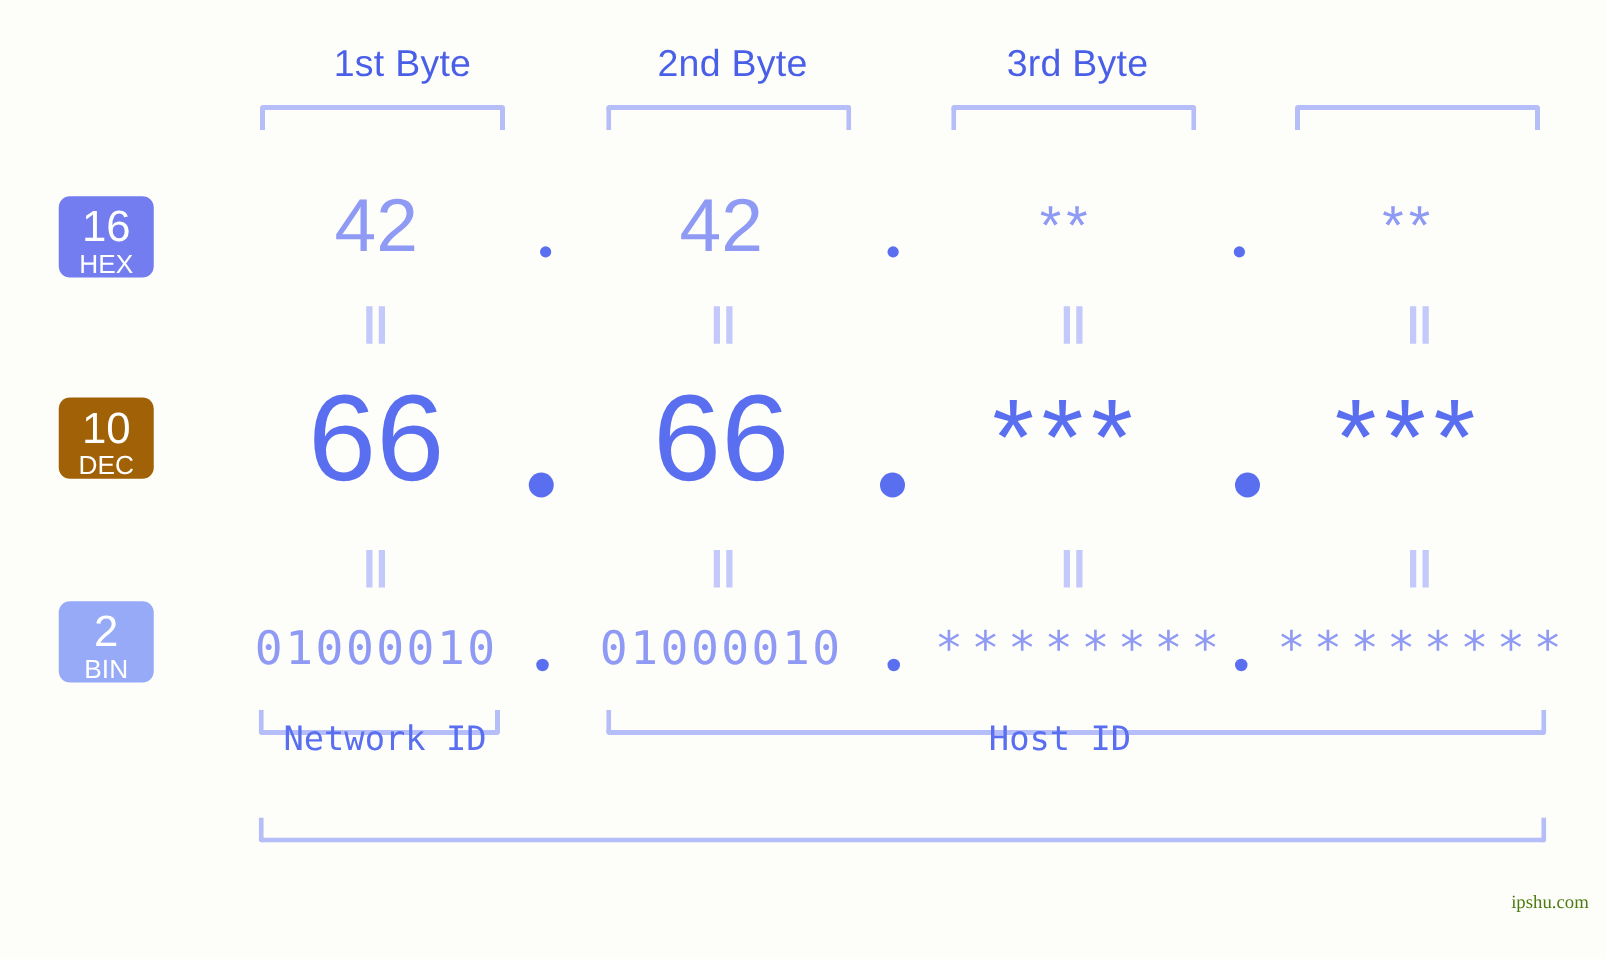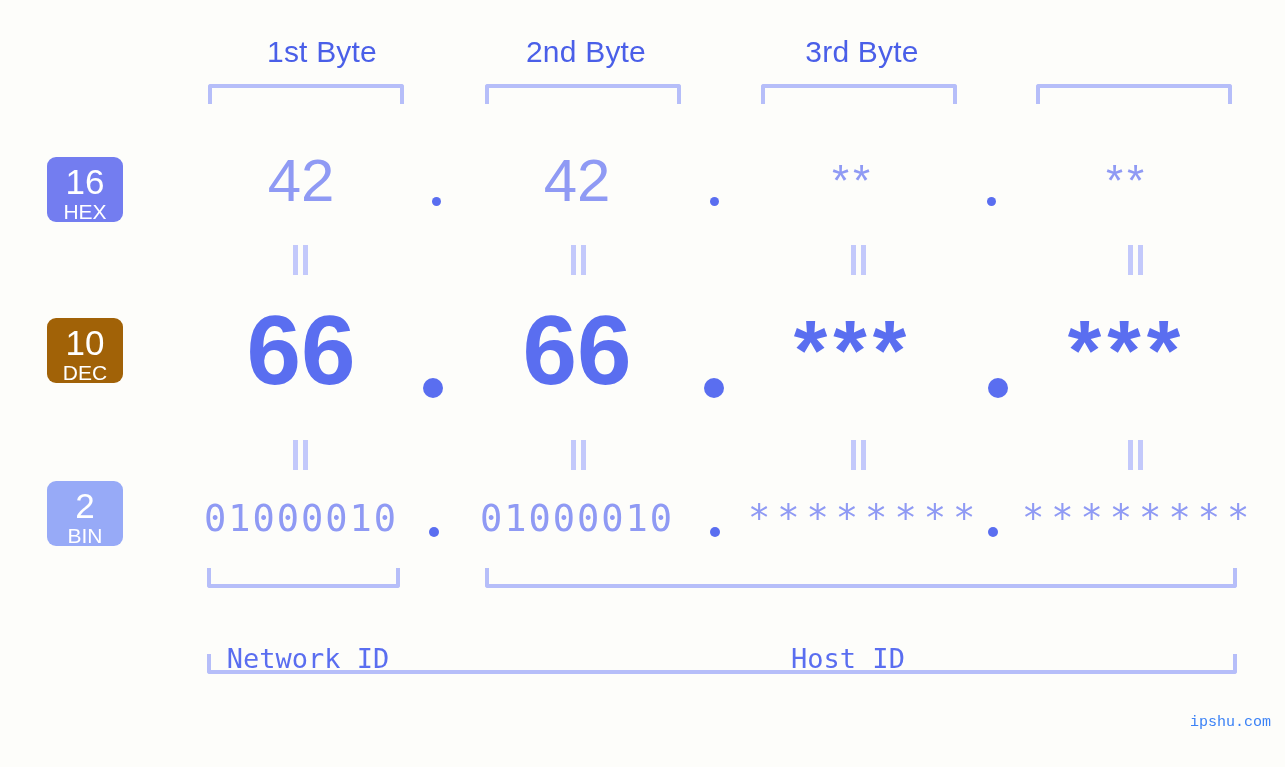--- a/index.html
+++ b/index.html
@@ -103,21 +103,20 @@
     color: #8f9af4;
   }
   .row-hex .cell.stars { font-size: 44px; letter-spacing: 4px; }
 
   .row-dec .cell {
     top: 295px;
     height: 110px;
     line-height: 110px;
     font-size: 98px;
     color: #5a6ef0;
-    font-weight: bold;
   }
   .row-dec .cell.stars { font-size: 86px; letter-spacing: 6px; }
 
   .row-bin .cell {
     top: 490px;
     height: 58px;
     line-height: 58px;
     font-size: 37px;
     color: #8f9af4;
     font-family: "DejaVu Sans Mono", monospace;
@@ -148,21 +147,21 @@
     height: 30px;
     background: #c3c9fb;
     display: block;
   }
   .eqsep i.a { left: 1px; }
   .eqsep i.b { left: 11px; }
 
   
   .id-label {
     position: absolute;
-    top: 640px;
+    top: 573px;
     height: 38px;
     line-height: 38px;
     text-align: center;
     font-size: 27px;
     color: #5a6ef0;
     font-family: "DejaVu Sans Mono", monospace;
     white-space: nowrap;
   }
 
   
@@ -178,22 +177,22 @@
     letter-spacing: 3px;
     white-space: nowrap;
   }
 
   
   .watermark {
     position: absolute;
     right: 14px;
     top: 714px;
     font-size: 15px;
-    color: #3b82f6;
-    font-family: Liberation Mono, monospace;
+    color: #4d7c0f;
+    font-family: Liberation Serif, serif;
     letter-spacing: 0px;
   }
 </style>
 </head>
 <body>
 
 <div id="stage">
 
   <div class="byte-label" style="left:208px; width:228px;">1st Byte</div>
   <div class="byte-label" style="left:472px; width:228px;">2nd Byte</div>

